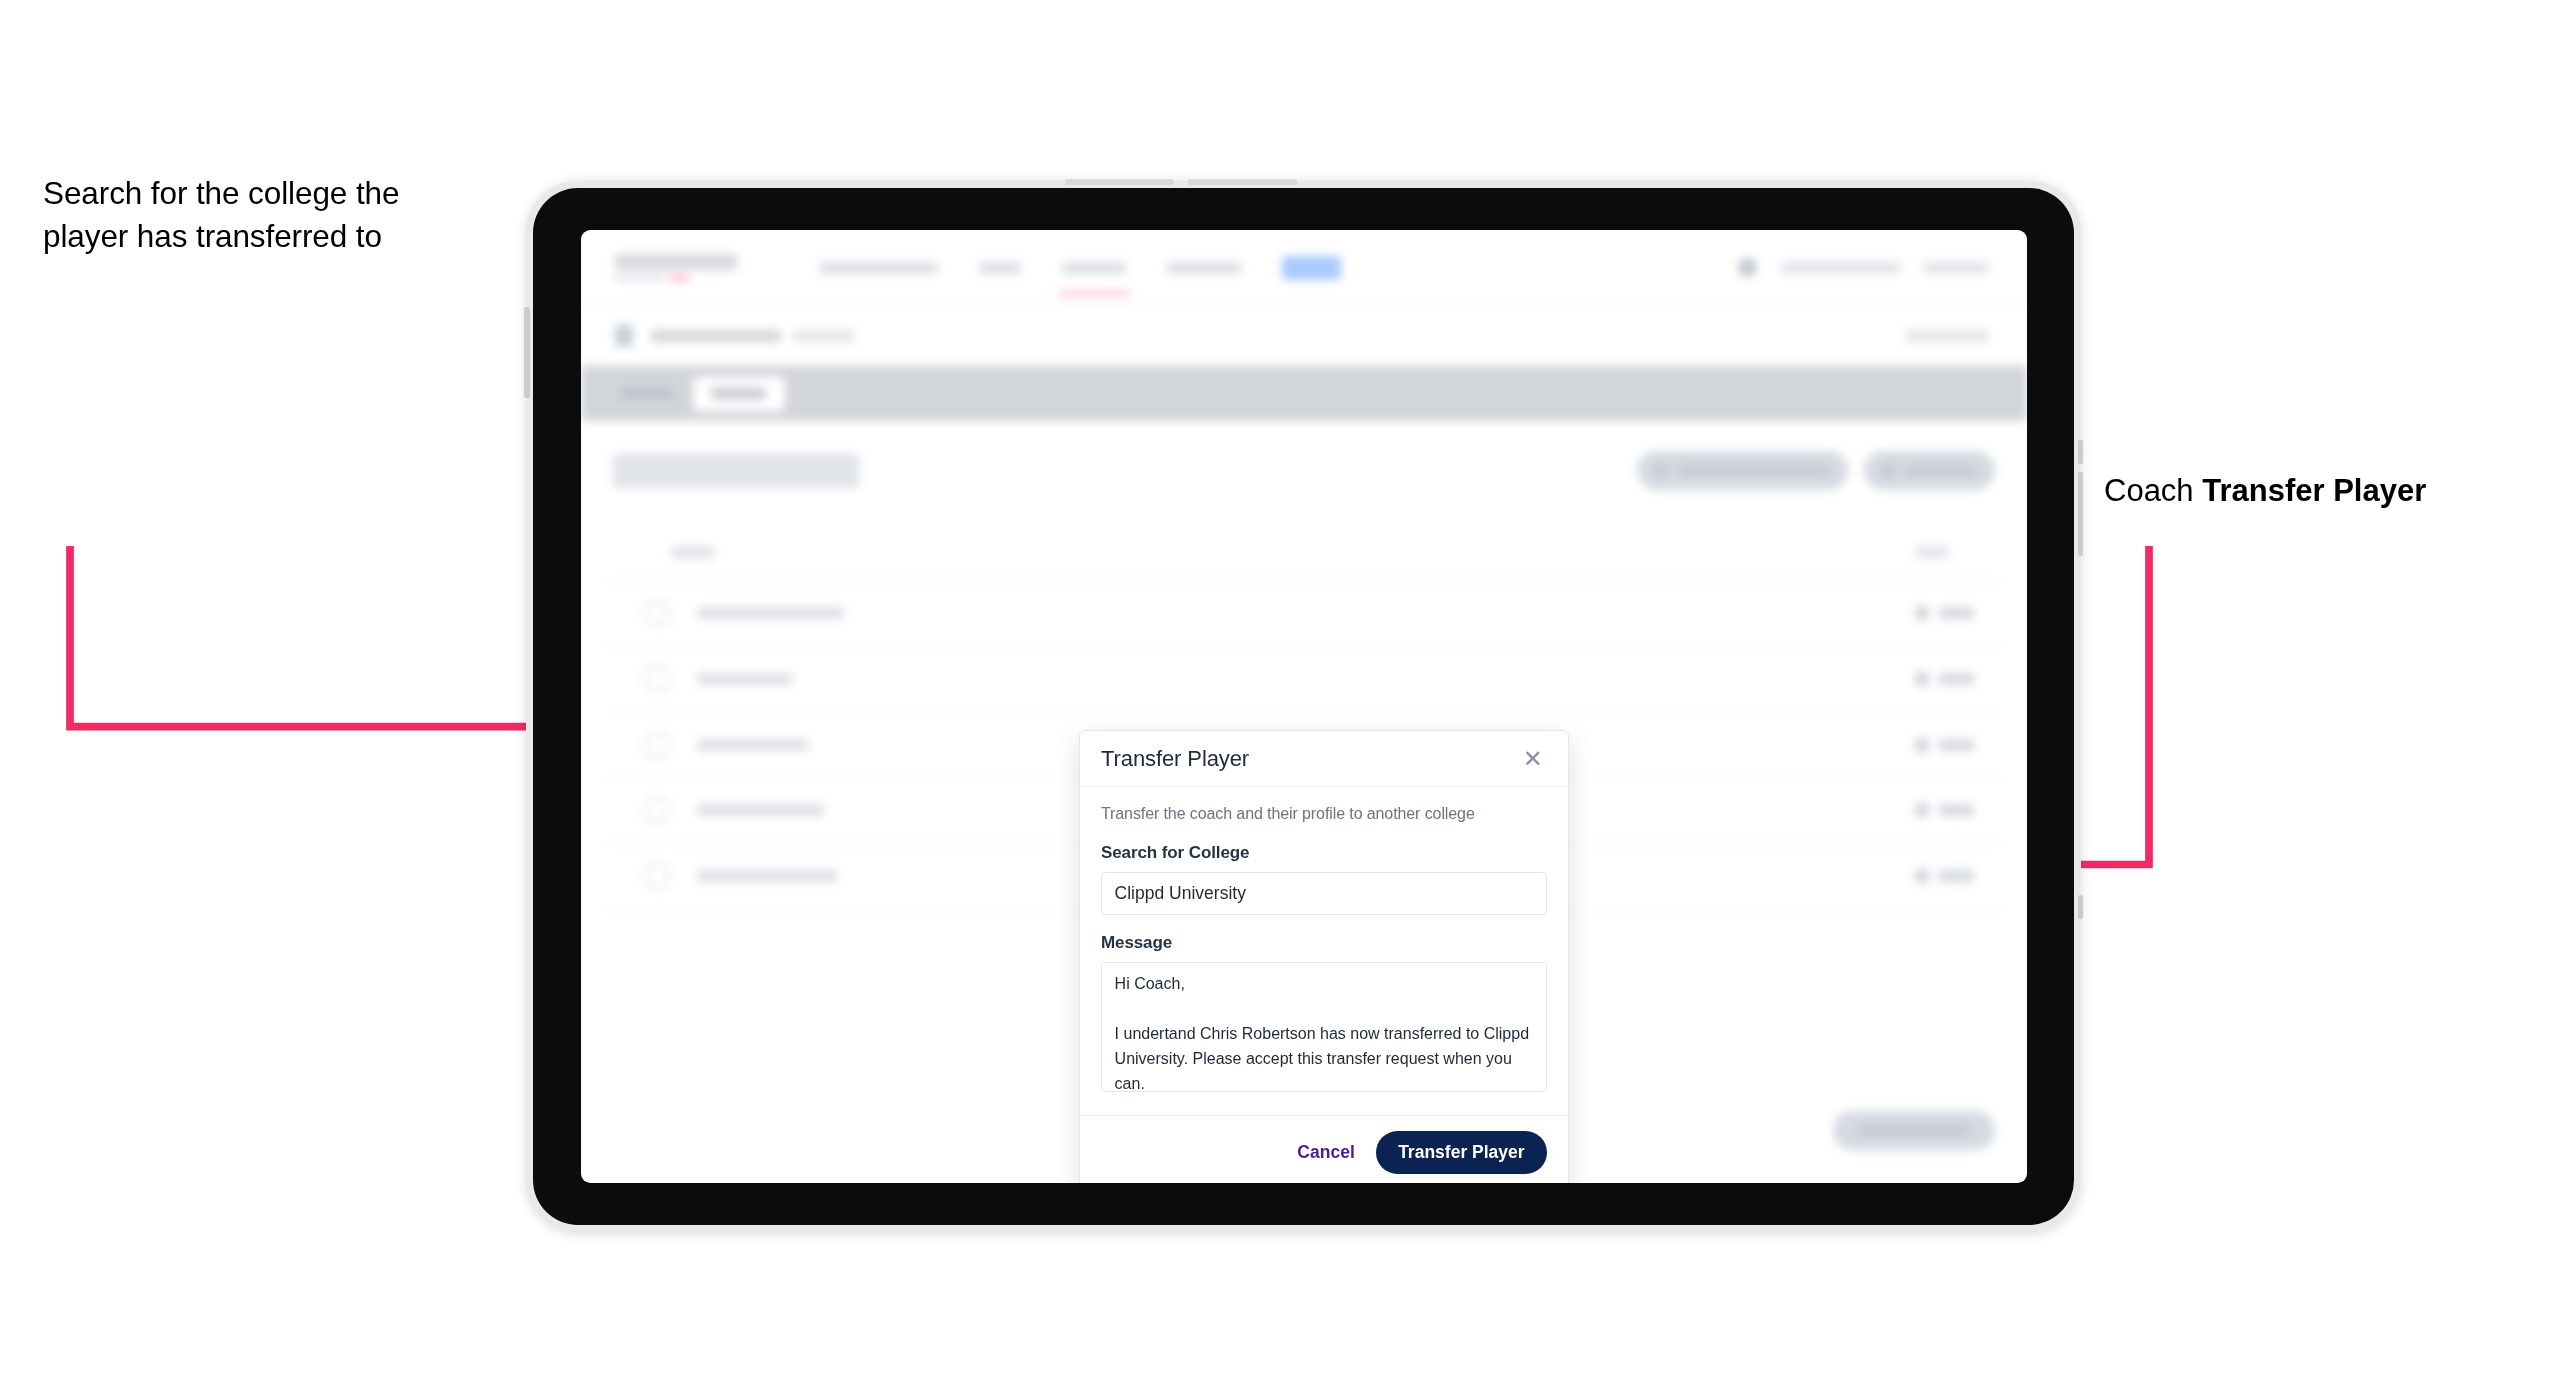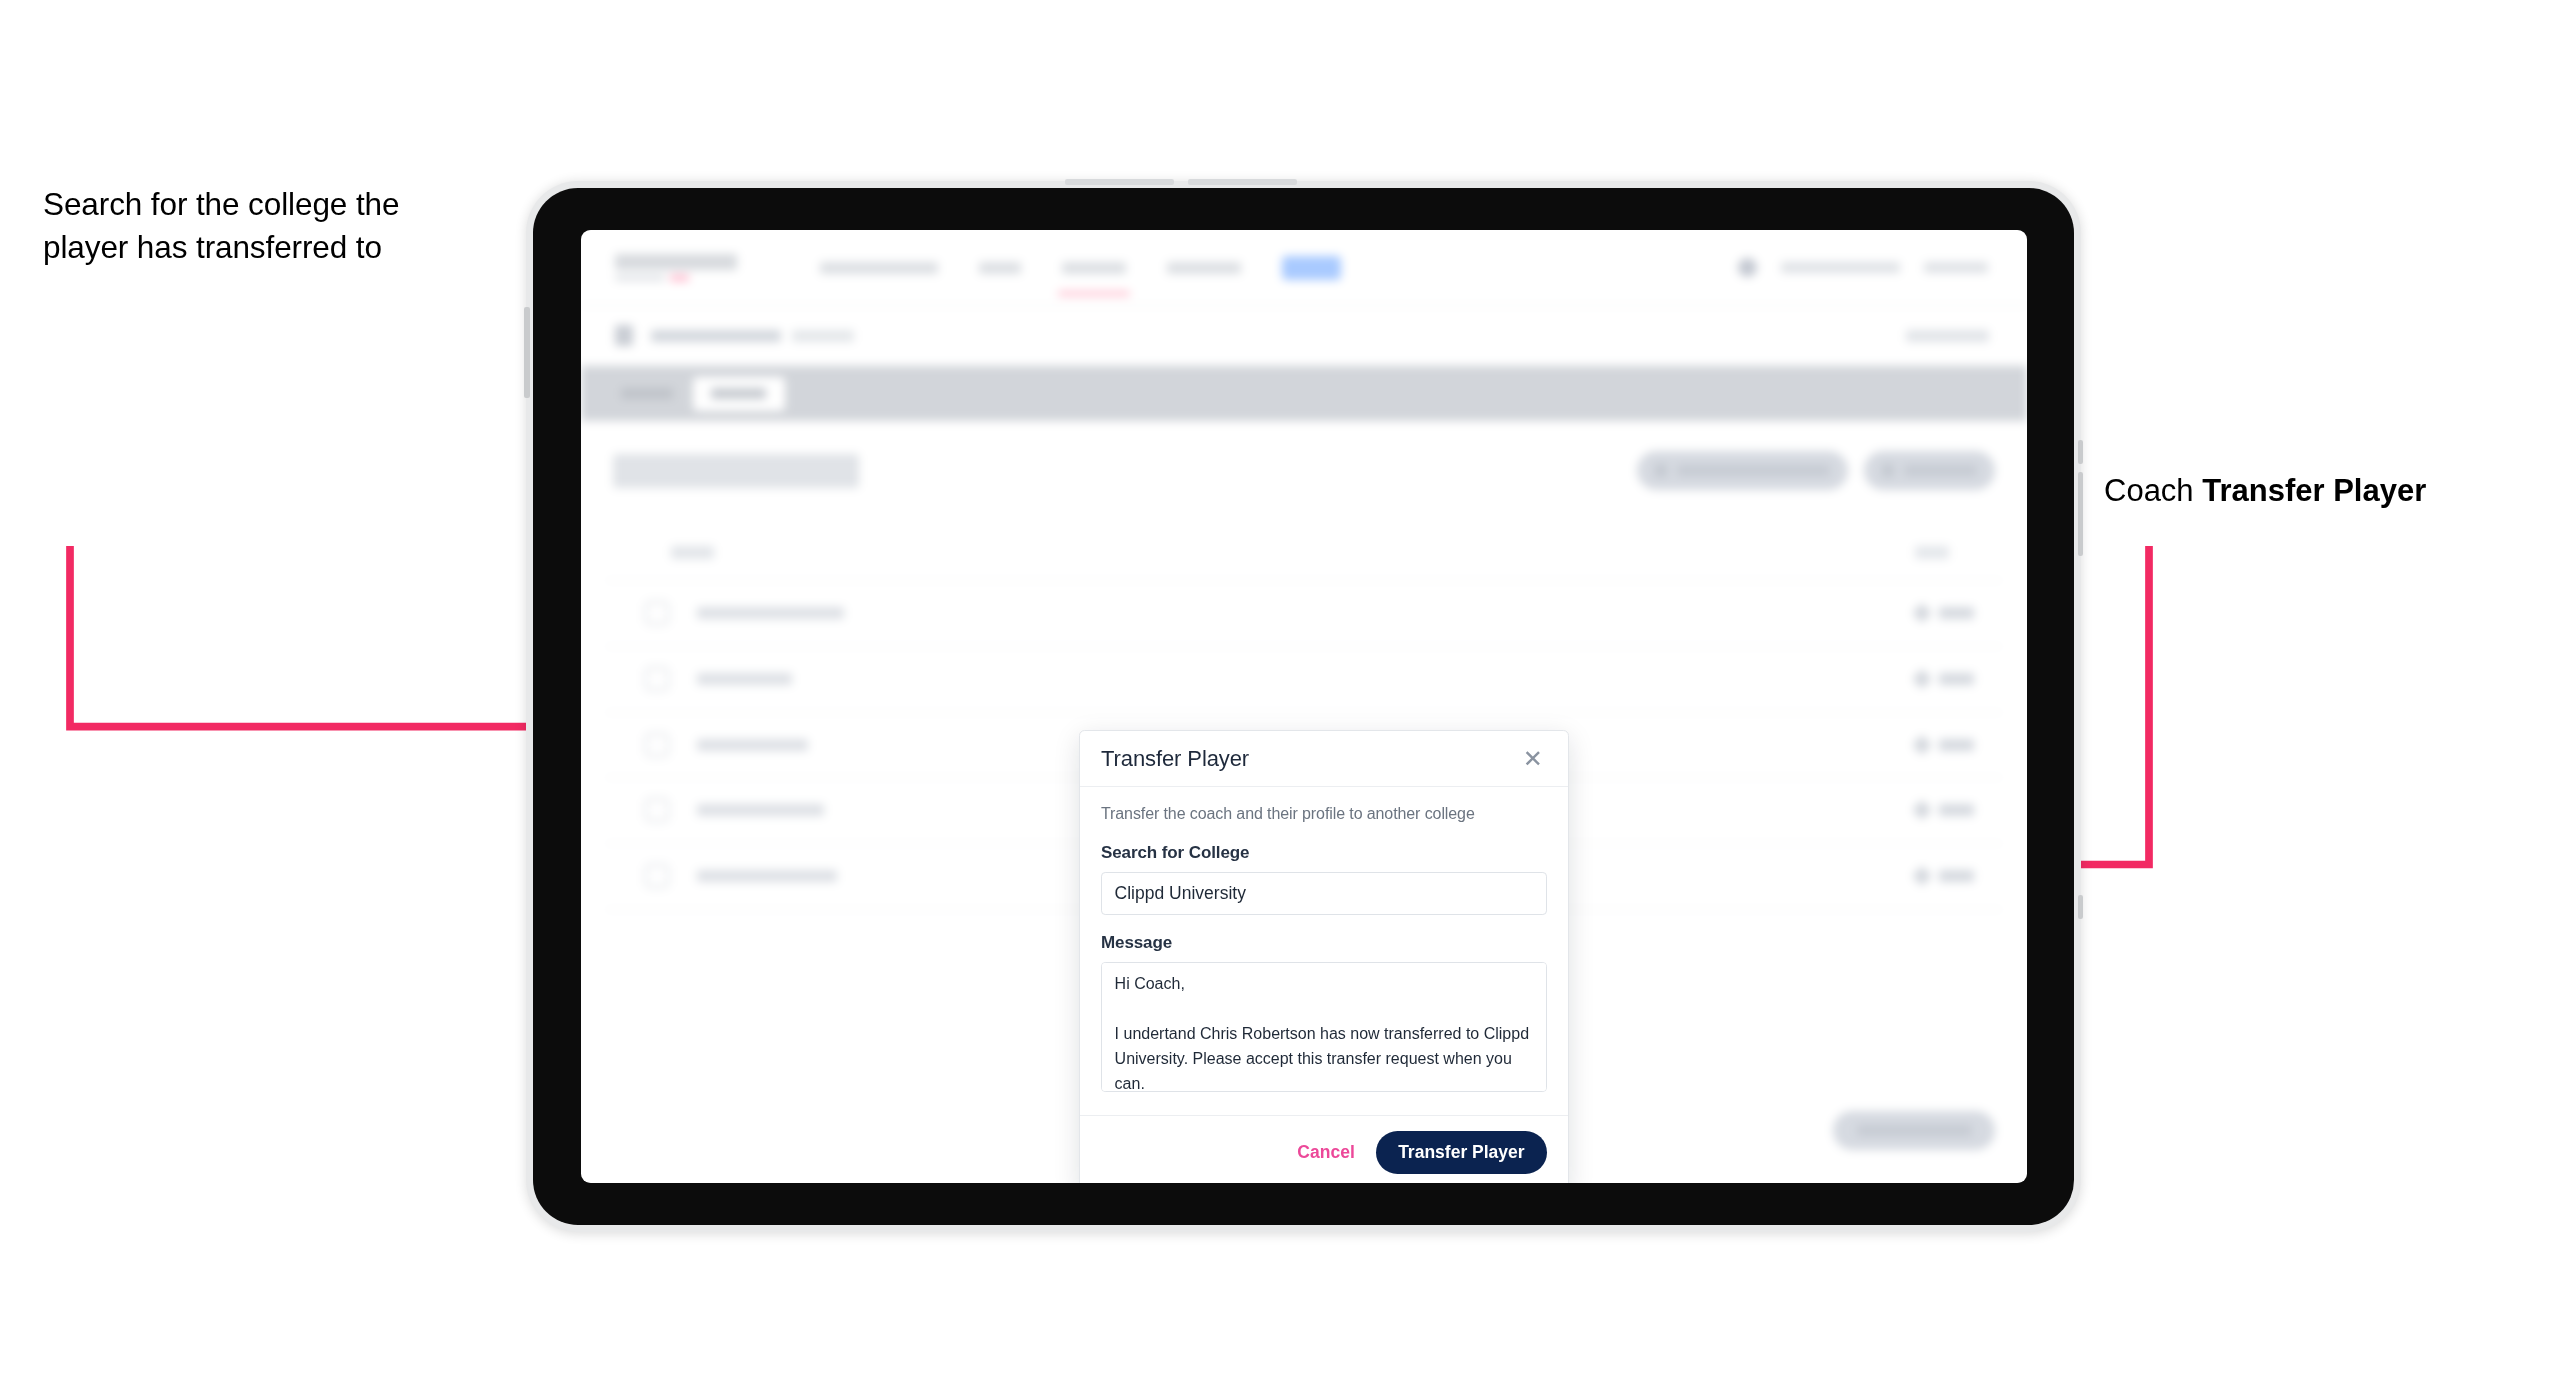--- a/index.html
+++ b/index.html
@@ -13,21 +13,21 @@
 
   
   .anno {
     position: absolute;
     color: #000;
     font-size: 31.5px;
     line-height: 1.38;
     letter-spacing: -0.1px;
     font-weight: 400;
   }
-  #anno-1 { left: 43px; top: 183px; width: 448px; }
+  #anno-1 { left: 43px; top: 172px; width: 448px; }
   #anno-2 { left: 43px; top: 326px; width: 448px; }
 
   
   #anno-3 {
     position: absolute;
     left: 2104px; top: 473px;
     font-size: 31px;
     color: #000;
     white-space: nowrap;
   }
@@ -193,21 +193,21 @@
     padding: 9.8px 12.6px; resize:none; font-family:"Liberation Sans", sans-serif;
     outline:none;
   }
   .modal-foot {
     border-top: 0.7px solid #eceef1;
     padding: 15.4px 21px;
     display:flex; align-items:center; justify-content:flex-end; gap: 21px;
   }
   .btn-cancel {
     background:none; border:none; cursor:pointer;
-    font-size: 17.5px; color:#ec4899; font-weight: 600;
+    font-size: 17.5px; color:#4c1d95; font-weight: 600;
     font-family:"Liberation Sans", sans-serif;
     margin-left:33px;
   }
   .btn-primary {
     background:#0b2350; color:#ffffff; border:none; cursor:pointer;
     font-size: 17.5px; font-weight: 600;
     padding: 11.2px 22.4px; border-radius: 22.4px;
     font-family:"Liberation Sans", sans-serif;
   }
 </style>

